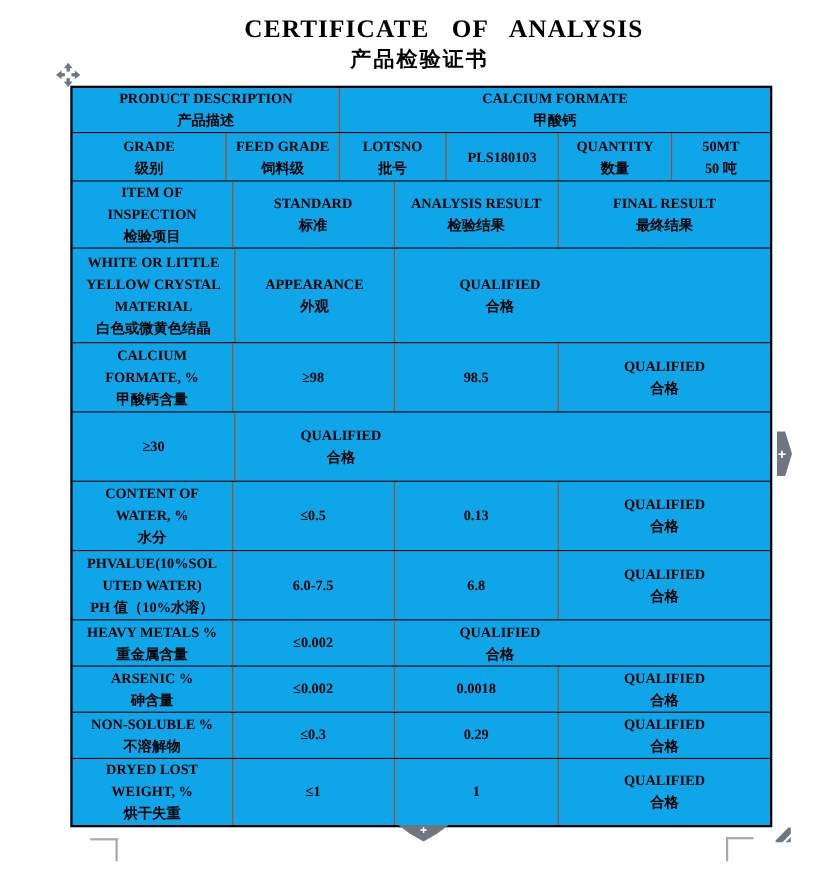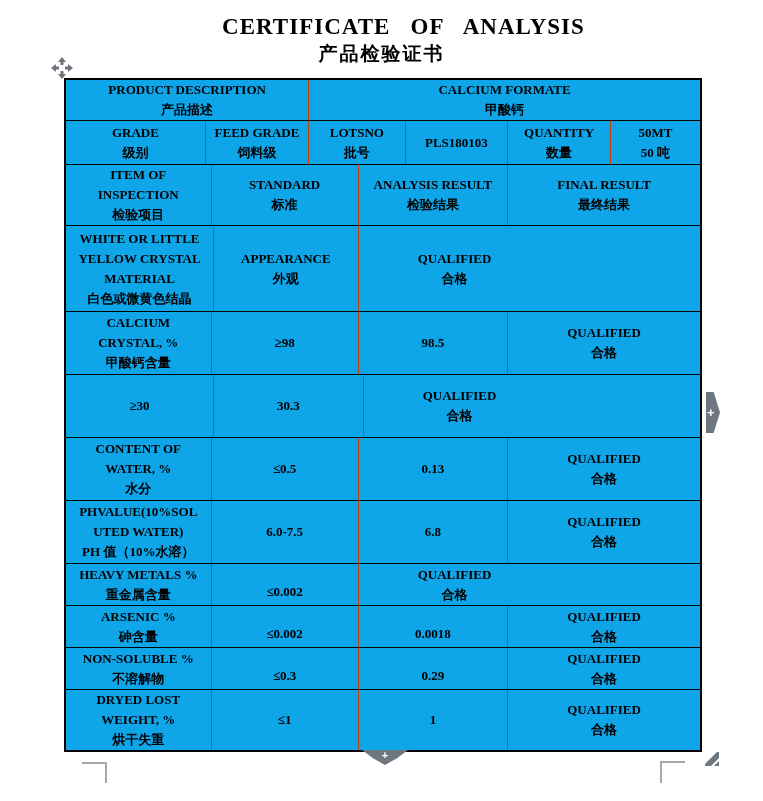--- a/index.html
+++ b/index.html
@@ -30,21 +30,21 @@
   .h40{height:40px}.h44{height:44px}.h61{height:61px}.h86{height:86px}
   .h63{height:63px}.h42{height:42px}.h62{height:61px}
   
   .w-r1a{flex:0 0 38.2%}.w-r1b{flex:0 0 61.8%}
   
   .w-r2a{flex:0 0 21.9%}.w-r2b{flex:0 0 16.3%}.w-r2c{flex:0 0 15.2%}
   .w-r2d{flex:0 0 16.2%}.w-r2e{flex:0 0 16.2%}.w-r2f{flex:0 0 14.2%}
   
   .w-b1{flex:0 0 22.8%}.w-b2{flex:0 0 23.2%}.w-b3{flex:0 0 23.6%}.w-b4{flex:0 0 30.4%}
   
-  .vb{justify-content:flex-end;padding-bottom:3px;}
+  .vb{padding-bottom:3px;}
   
   .move-handle{position:absolute;left:50px;top:56px;width:24px;height:24px;cursor:move;}
   .right-plus-flag{
     position:absolute;left:706px;top:392px;width:14px;height:41px;background:#6e7780;
     clip-path:polygon(0 0,55% 0,100% 50%,55% 100%,0 100%);
     color:#fff;font-family:"Liberation Sans",sans-serif;font-weight:bold;font-size:13px;
     display:flex;align-items:center;justify-content:flex-start;padding-left:1px;
     box-sizing:border-box;cursor:pointer;
   }
   .bottom-plus-banner{
@@ -159,41 +159,38 @@
     </div>
     <div class="td w-b4">
       <div class="ln">QUALIFIED</div>
       <div class="ln">合格</div>
     </div>
   </div>
 
   <div class="tr h63">
     <div class="td w-b1">
       <div class="ln">CALCIUM</div>
-      <div class="ln">CRYSTAL, %</div>
+      <div class="ln">FORMATE, %</div>
       <div class="ln">甲酸钙含量</div>
     </div>
     <div class="td w-b2">
       <div class="ln">≥98</div>
     </div>
     <div class="td w-b3">
       <div class="ln">98.5</div>
     </div>
     <div class="td w-b4">
       <div class="ln">QUALIFIED</div>
       <div class="ln">合格</div>
     </div>
   </div>
 
   <div class="tr h63">
     <div class="td w-b2">
       <div class="ln">≥30</div>
-    </div>
-    <div class="td w-b3">
-      <div class="ln">30.3</div>
     </div>
     <div class="td w-b4">
       <div class="ln">QUALIFIED</div>
       <div class="ln">合格</div>
     </div>
   </div>
 
   <div class="tr h63">
     <div class="td w-b1">
       <div class="ln">CONTENT OF</div>

